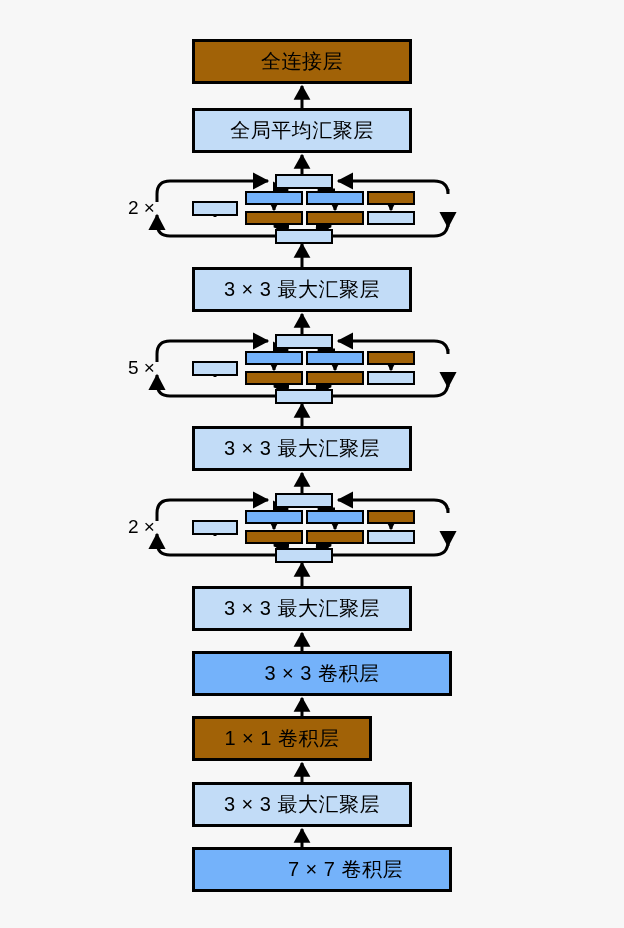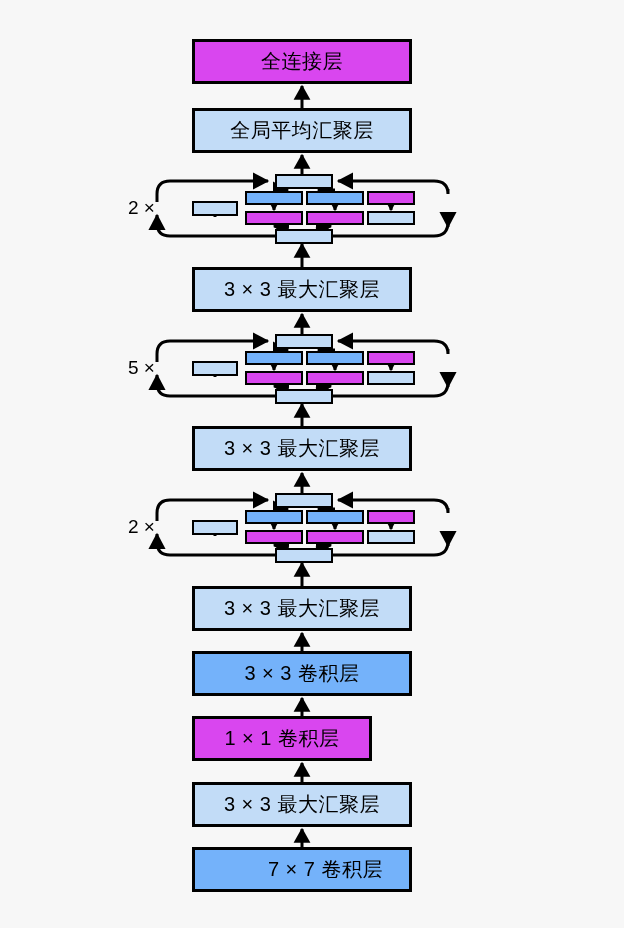--- a/index.html
+++ b/index.html
@@ -33,21 +33,21 @@
     box-sizing: border-box;
     border: 3px solid #000000;
     display: flex;
     align-items: center;
     justify-content: center;
     font-size: 20px;
     color: #000000;
     letter-spacing: 0.5px;
     white-space: nowrap;
   }
-  .fill-white  { background: #d946ef; }
+  .fill-white  { background: #a16207; }
   .fill-light  { background: #c2dcf7; }
   .fill-dark   { background: #74b2fa; }
 
   
   .mini-box {
     position: absolute;
     box-sizing: border-box;
     border: 2.5px solid #000000;
   }
   .mult-label {
@@ -134,30 +134,30 @@
       </div>
       <div class="layer-box fill-light" style="left: 192px; top: 267px; width: 220px; height: 45px;">
         <span>3 × 3 最大汇聚层</span>
       </div>
       <div class="layer-box fill-light" style="left: 192px; top: 426px; width: 220px; height: 45px;">
         <span>3 × 3 最大汇聚层</span>
       </div>
       <div class="layer-box fill-light" style="left: 192px; top: 586px; width: 220px; height: 45px;">
         <span>3 × 3 最大汇聚层</span>
       </div>
-      <div class="layer-box fill-dark" style="left: 192px; top: 651px; width: 220px; height: 45px;">
+      <div class="layer-box fill-dark" style="left: 192px; top: 651px; width: 260px; height: 45px;">
         <span>3 × 3 卷积层</span>
       </div>
       <div class="layer-box fill-white" style="left: 192px; top: 716px; width: 180px; height: 45px;">
         <span>1 × 1 卷积层</span>
       </div>
       <div class="layer-box fill-light" style="left: 192px; top: 782px; width: 220px; height: 45px;">
         <span>3 × 3 最大汇聚层</span>
       </div>
-      <div class="layer-box fill-dark" style="left: 192px; top: 847px; width: 220px; height: 45px; padding-left: 47px;">
+      <div class="layer-box fill-dark" style="left: 192px; top: 847px; width: 260px; height: 45px; padding-left: 47px;">
         <span>7 × 7 卷积层</span>
       </div>
     </div>
   <div id="inception-graphics">
       <div class="mini-box fill-light" style="left: 275px; top: 174px; width: 58px; height: 15px;"></div>
       <div class="mini-box fill-light" style="left: 275px; top: 229px; width: 58px; height: 15px;"></div>
       <div class="mini-box fill-light" style="left: 192px; top: 201px; width: 46px; height: 15px;"></div>
       <div class="mini-box fill-dark" style="left: 245px; top: 191px; width: 58px; height: 14px;"></div>
       <div class="mini-box fill-white" style="left: 245px; top: 211px; width: 58px; height: 14px;"></div>
       <div class="mini-box fill-dark" style="left: 306px; top: 191px; width: 58px; height: 14px;"></div>

